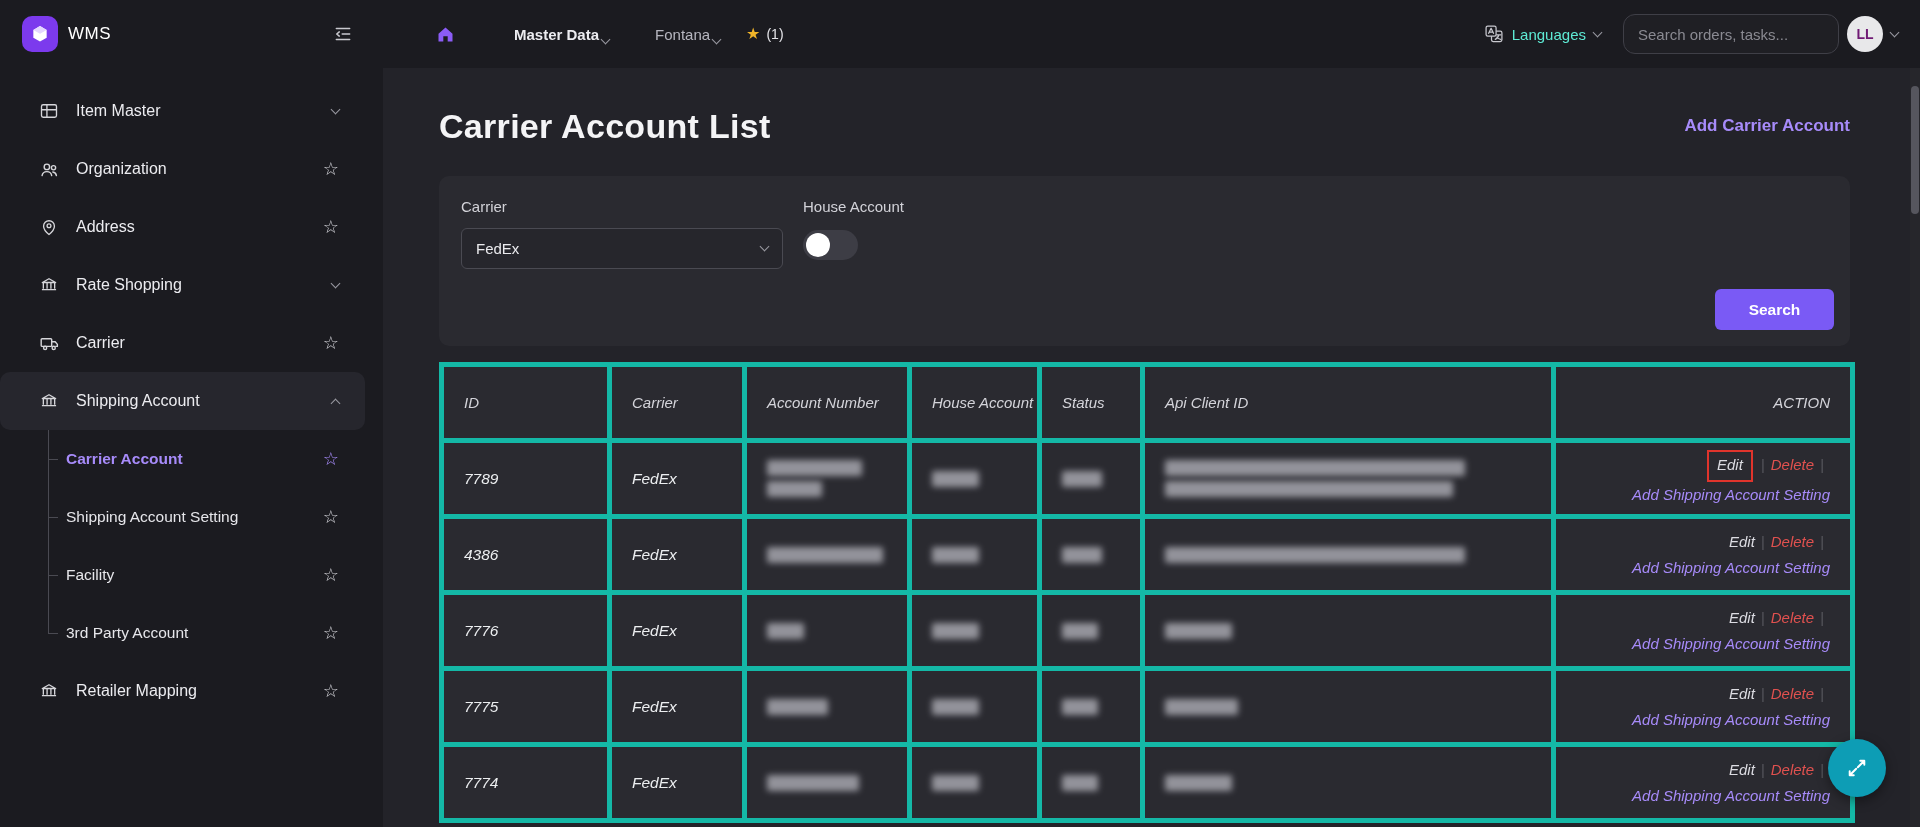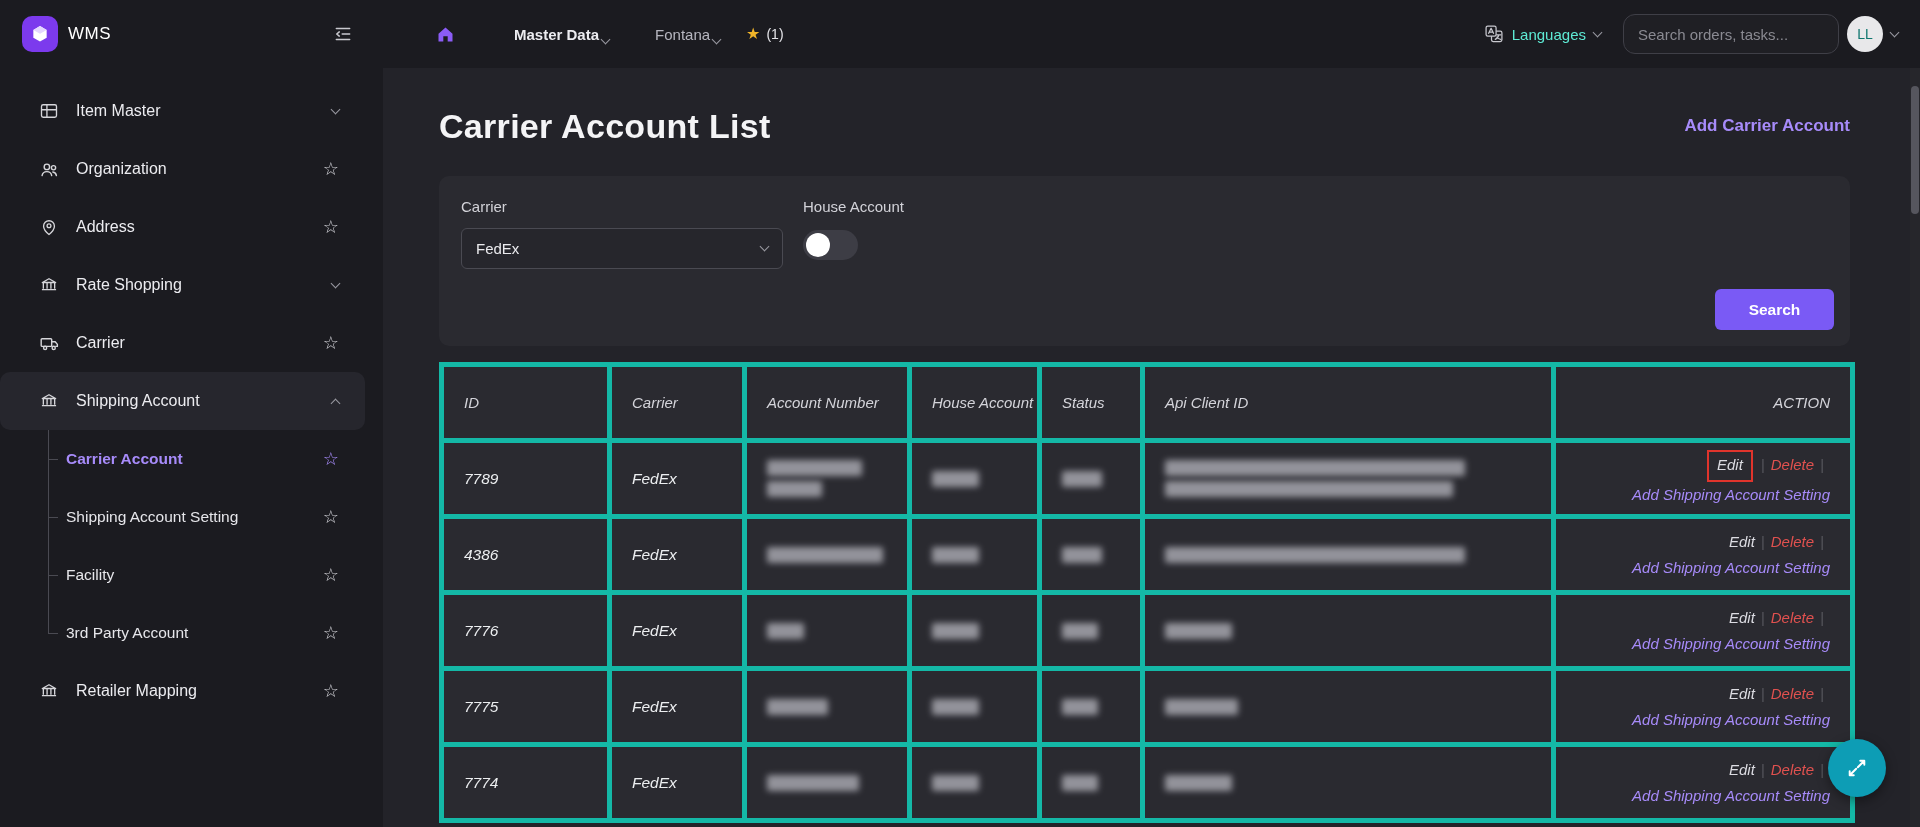--- a/index.html
+++ b/index.html
@@ -22,22 +22,22 @@
   .home-wrap { margin-left:52px; }
   .fav { margin-left:26px; display:flex; align-items:center; gap:6px; cursor:pointer; font-size:14px; color:#e4e4e8; }
   .star-gold { color:#f0b429; font-size:16px; line-height:1; }
   .tb-spacer { flex:1; }
   .lang { display:flex; align-items:center; gap:8px; color:#5eead4; font-size:15px; cursor:pointer; margin-right:22px; }
   .search-box { width:216px; height:40px; border-radius:12px; border:1px solid #3f3f47;
                 background:#1f1f24; color:#e8e8ec; font-size:15px; padding:0 14px;
                 margin-right:8px; outline:none; font-family:"Liberation Sans",sans-serif; }
   .search-box::placeholder { color:#8a8a92; }
   .avatar-wrap { display:flex; align-items:center; gap:8px; cursor:pointer; }
-  .avatar { width:36px; height:36px; border-radius:50%; background:#e8e8ea; color:#0f766e;
-            font-size:14px; font-weight:normal; display:flex; align-items:center; justify-content:center; }
+  .avatar { width:36px; height:36px; border-radius:50%; background:#e8e8ea; color:#701a75;
+            font-size:14px; font-weight:bold; display:flex; align-items:center; justify-content:center; }
   .chev { display:inline-block; width:7px; height:7px; border-right:1.6px solid #9a9aa2;
           border-bottom:1.6px solid #9a9aa2; transform:rotate(45deg); margin-top:-4px; }
   .chev.up { transform:rotate(-135deg); margin-top:4px; }
 
   
   .sidebar { position:fixed; top:68px; left:0; width:383px; height:759px; background:#1b1b20; padding-top:14px; }
   .side-item { height:58px; display:flex; align-items:center; padding:0 44px 0 38px; cursor:pointer; }
   .side-item .s-icon { width:22px; display:flex; justify-content:center; margin-right:16px; flex-shrink:0; }
   .side-item .s-label { font-size:16px; color:#ececf0; flex:1; }
   .side-item .star { font-size:18px; color:#cfcfd4; line-height:1; }

